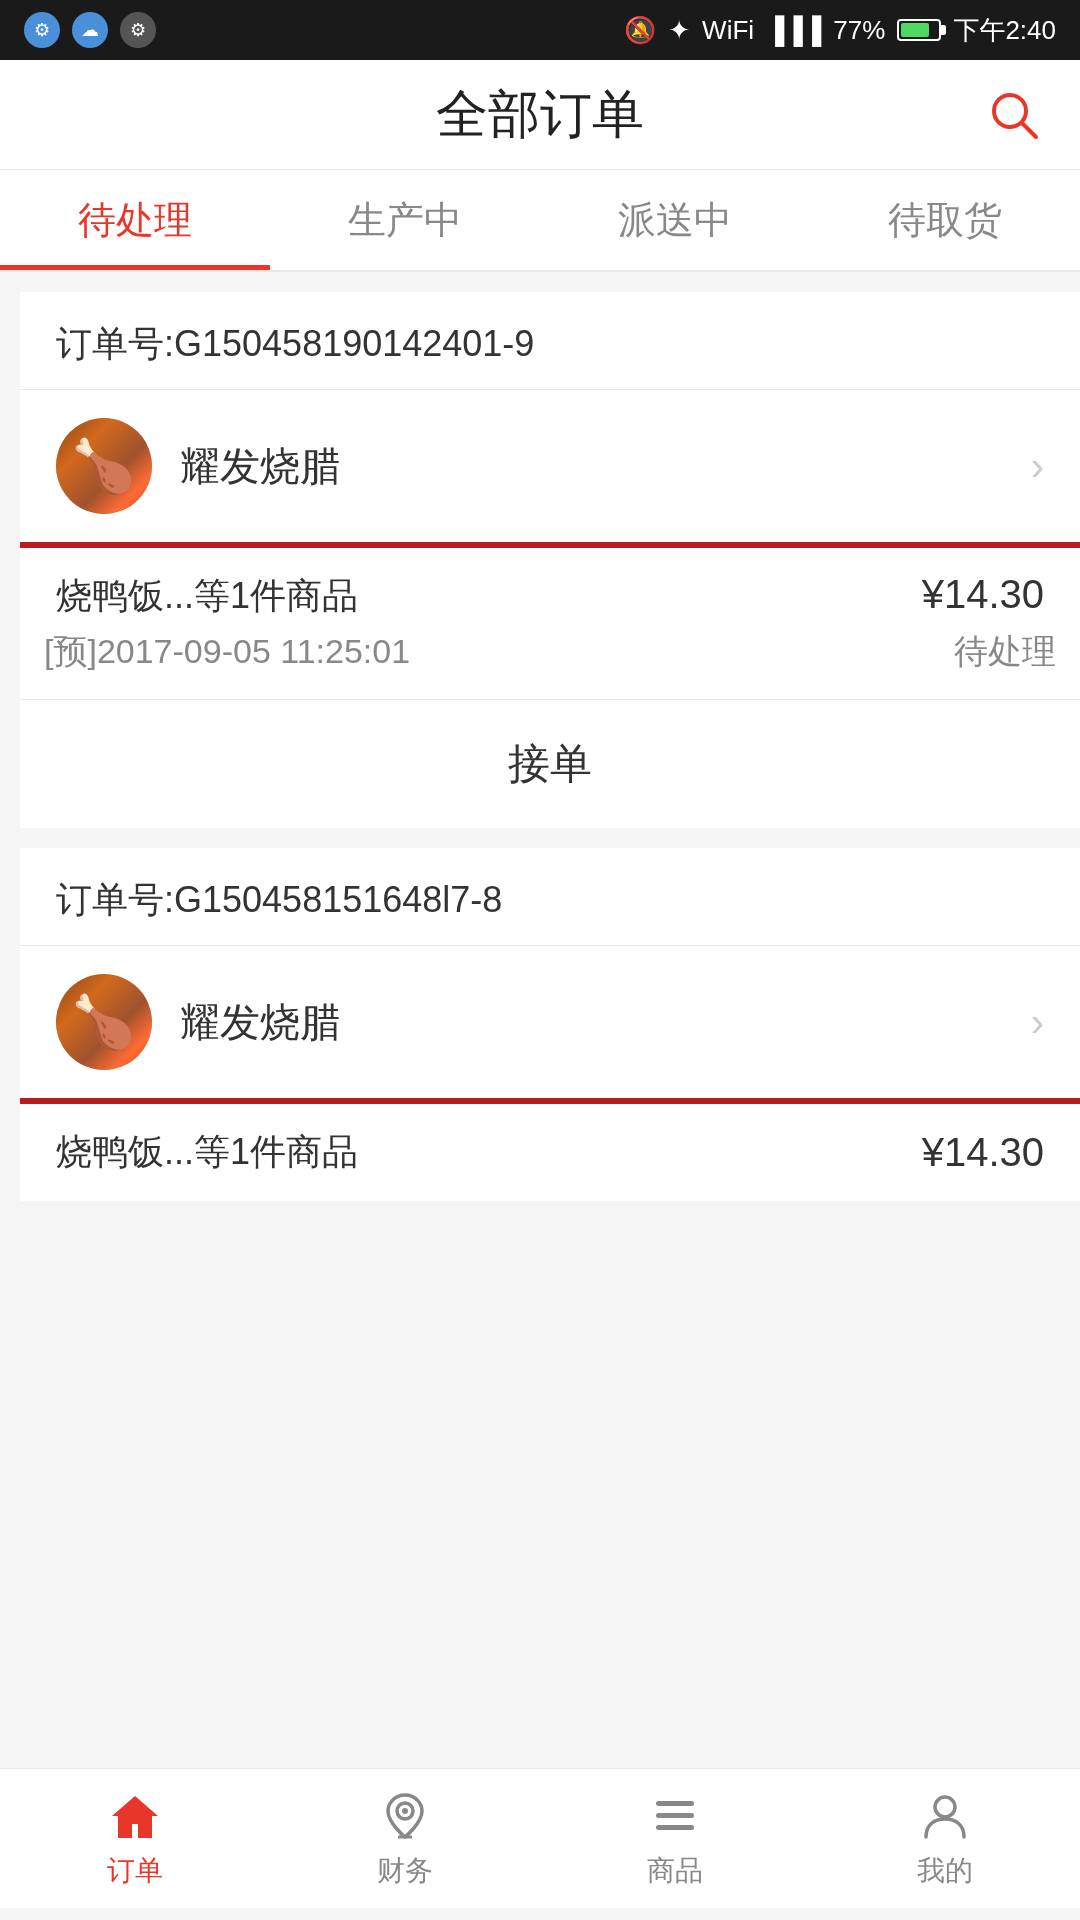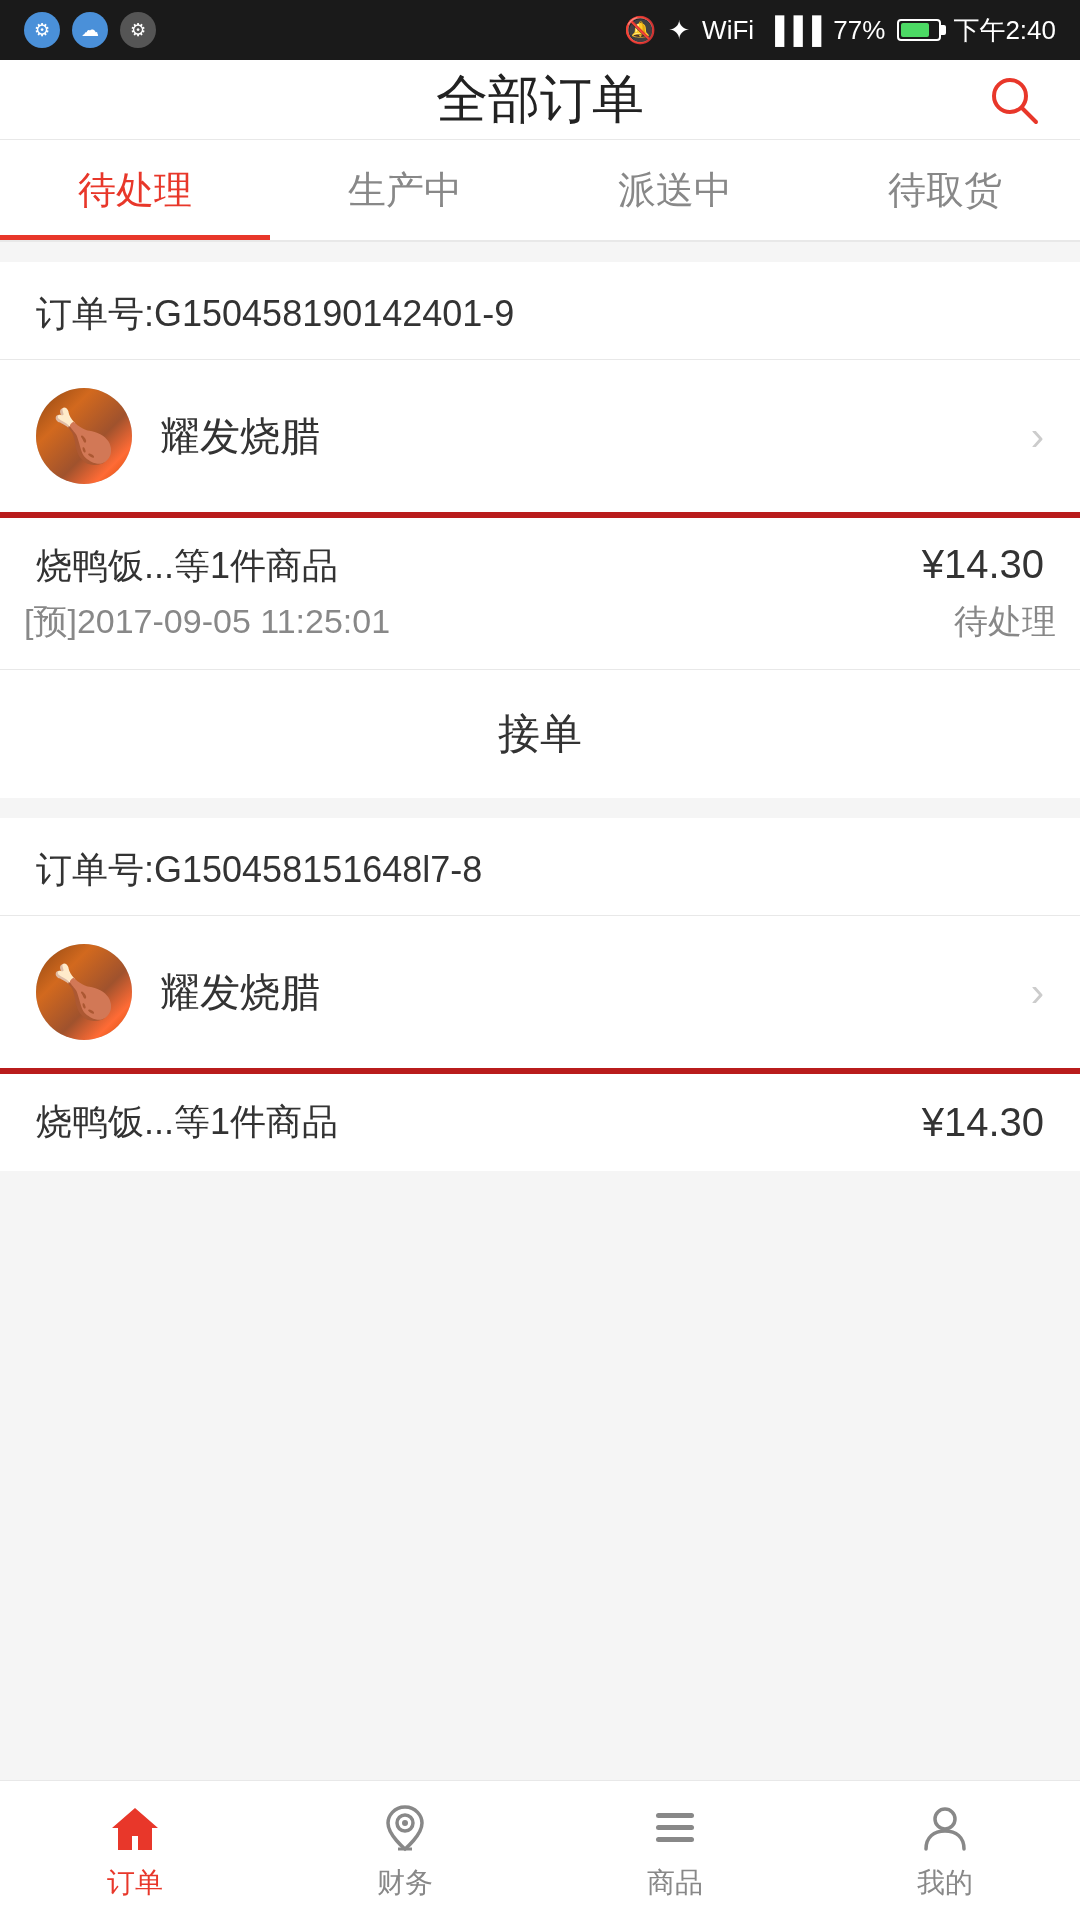--- a/index.html
+++ b/index.html
@@ -55,21 +55,21 @@
     .battery-fill {
       width: 77%;
       height: 100%;
       background: #4cd964;
       border-radius: 2px;
     }
 
     
     .header {
       background: white;
-      height: 80px;
+      height: 110px;
       display: flex;
       align-items: center;
       justify-content: center;
       position: relative;
       border-bottom: 1px solid #e8e8e8;
     }
     .header-title {
       font-size: 52px;
       font-weight: 400;
       color: #222;
@@ -111,20 +111,21 @@
       content: '';
       position: absolute;
       bottom: 0; left: 0; right: 0;
       height: 5px;
       background: #e8372a;
     }
 
     
     .content {
       background: #f5f5f5;
+      margin-left: 20px;
     }
 
     
     .order-card {
       background: white;
       margin-bottom: 20px;
     }
     .order-id-row {
       padding: 28px 36px 20px;
       font-size: 36px;
@@ -212,21 +213,21 @@
     .accept-btn {
       font-size: 42px;
       color: #333;
       font-weight: 500;
       cursor: pointer;
     }
 
     
     .bottom-nav {
       position: fixed;
-      bottom: 0;
+      bottom: 12px;
       left: 0;
       width: 1080px;
       height: 140px;
       background: white;
       border-top: 1px solid #e8e8e8;
       display: flex;
     }
     .nav-item {
       flex: 1;
       display: flex;

